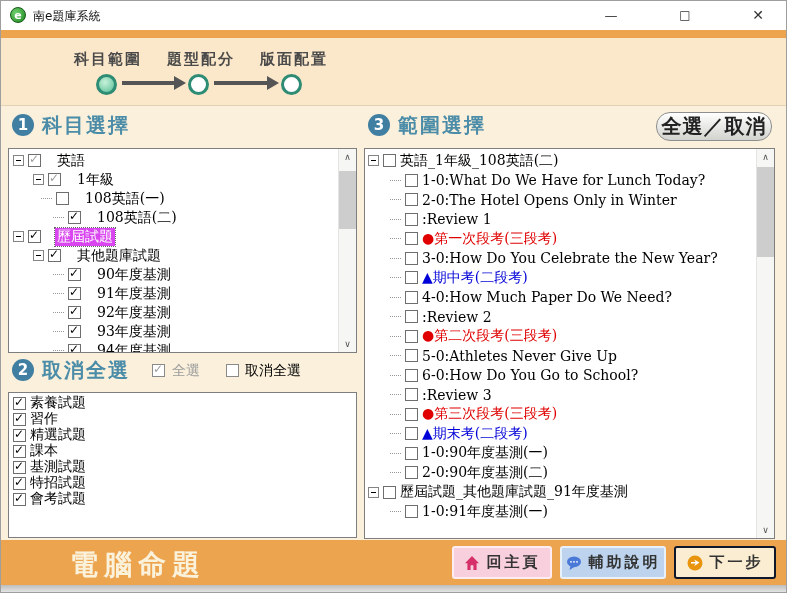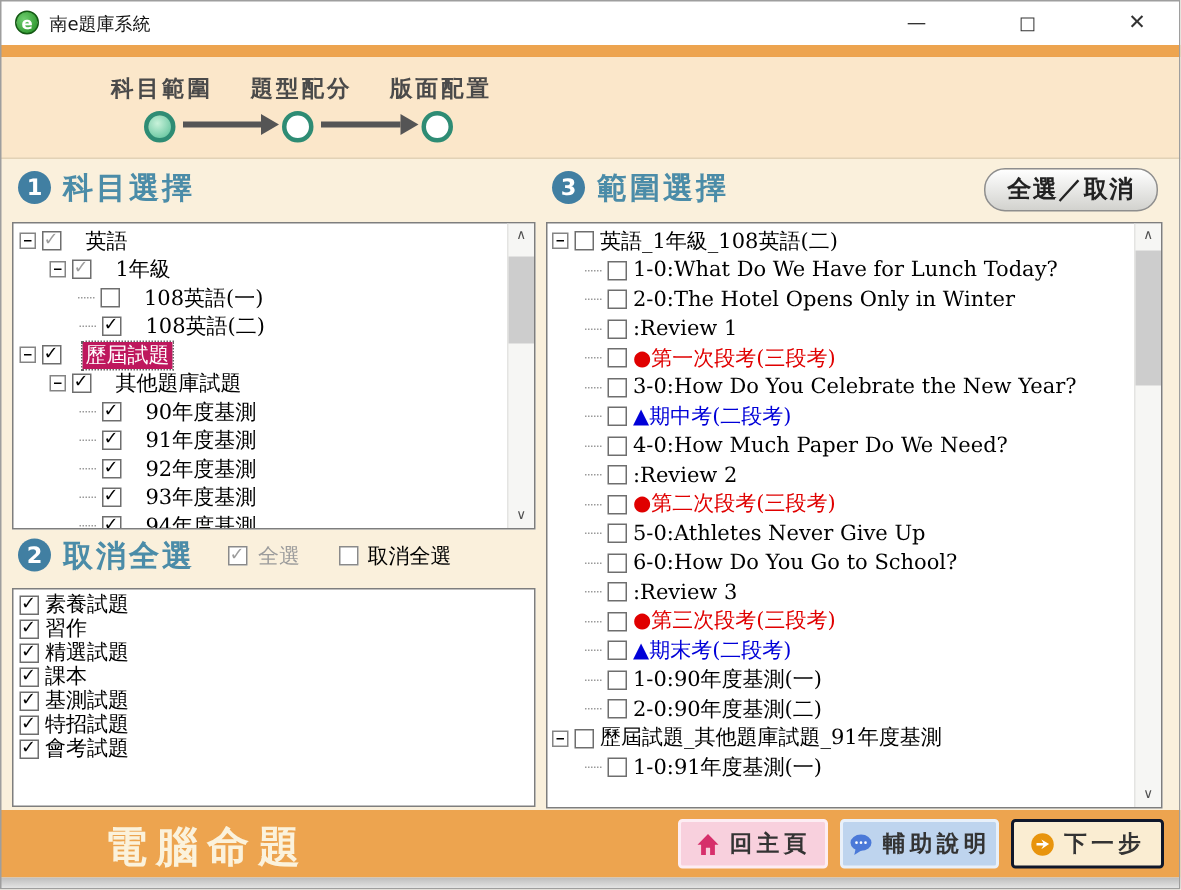--- a/index.html
+++ b/index.html
@@ -58,38 +58,38 @@
   .expander{width:11px;height:11px;border:1px solid #848484;background:#FFF;position:relative;
             flex:none;margin-right:4px;box-sizing:border-box;}
   .expander::after{content:"";position:absolute;left:2px;right:2px;top:4px;height:1px;background:#000;}
   .dots{width:11px;height:0;border-bottom:1px dotted #9A9A9A;flex:none;margin-right:4px;}
   .cbx{width:13px;height:13px;border:1px solid #6E6E6E;background:#FFF;flex:none;position:relative;box-sizing:border-box;}
   .cbx.checked::after,.cbx.partial::after{content:"✓";position:absolute;left:0px;top:-3px;font-size:12px;
         font-weight:bold;font-family:"DejaVu Sans",sans-serif;}
   .cbx.checked::after{color:#000;} .cbx.partial::after{color:#9C9C9C;}
   .subject .lbl{margin-left:16px;} .range .lbl{margin-left:4px;}
   .lbl.red{color:#E00000;} .lbl.blue{color:#0000D8;}
-  .lbl.selected{background:#be185d;color:#FFF;outline:1px dotted #666;padding:0 2px;margin-left:14px;}
+  .lbl.selected{background:#d946ef;color:#FFF;outline:1px dotted #666;padding:0 2px;margin-left:14px;}
 
   
   .src-content{position:absolute;left:2px;top:2px;right:2px;}
   .srow{display:flex;align-items:center;height:16px;font-family:"DejaVu Serif","Liberation Serif",serif;
         font-size:14px;padding-left:2px;}
   .srow .lbl{margin-left:4px;}
 
   
   .mini-cb{position:absolute;width:13px;height:13px;border:1px solid #8A8A8A;background:#FFF;box-sizing:border-box;}
   .mini-cb.checked::after{content:"✓";position:absolute;left:0;top:-3px;font-size:12px;font-weight:bold;color:#9C9C9C;}
   .mini-label{position:absolute;font-size:14px;font-family:Liberation Mono, monospace;}
   .mini-label.dim{color:#9C9C9C;}
 
   
   .pill-btn{position:absolute;left:656px;top:6px;width:114px;height:27px;border-radius:14px;
             background:linear-gradient(#FFFFFF,#D2D2CE);border:1px solid #8E8E8E;color:#222;
-            font-size:16px;font-weight:bold;text-align:center;line-height:26px;letter-spacing:1px;cursor:pointer;}
+            font-size:20px;font-weight:bold;text-align:center;line-height:26px;letter-spacing:1px;cursor:pointer;}
 
   
   .footer{position:absolute;top:540px;left:0;width:787px;height:45px;background:#EDA44F;}
   .brand{position:absolute;left:70px;top:6px;font-size:28px;font-weight:bold;color:#FBF2DC;letter-spacing:6px;}
   .fbtn{position:absolute;top:6px;height:33px;display:flex;align-items:center;justify-content:center;
         gap:7px;font-size:15px;font-weight:bold;color:#333;border-radius:3px;cursor:pointer;box-sizing:border-box;}
   .fbtn .txt{letter-spacing:3px;}
   .btn-home{left:452px;width:100px;background:#F8D0DD;border:2px solid #FDEDF3;}
   .btn-help{left:560px;width:106px;background:#BED4EE;border:2px solid #E8F0FA;}
   .btn-next{left:674px;width:102px;background:#FAEDD2;border:2px solid #0f172a;}
@@ -130,21 +130,21 @@
         <div class="trow" style="padding-left: 4px;">
           <span class="expander"></span>
           <span class="cbx partial"></span>
           <span class="lbl">英語</span>
         </div>
         <div class="trow" style="padding-left: 24px;">
           <span class="expander"></span>
           <span class="cbx partial"></span>
           <span class="lbl">1年級</span>
         </div>
-        <div class="trow" style="padding-left: 20px; margin-left: 23px;">
+        <div class="trow" style="padding-left: 32px;">
           <span class="dots"></span>
           <span class="cbx unchecked"></span>
           <span class="lbl">108英語(一)</span>
         </div>
         <div class="trow" style="padding-left: 44px;">
           <span class="dots"></span>
           <span class="cbx checked"></span>
           <span class="lbl">108英語(二)</span>
         </div>
         <div class="trow" style="padding-left: 4px;">

